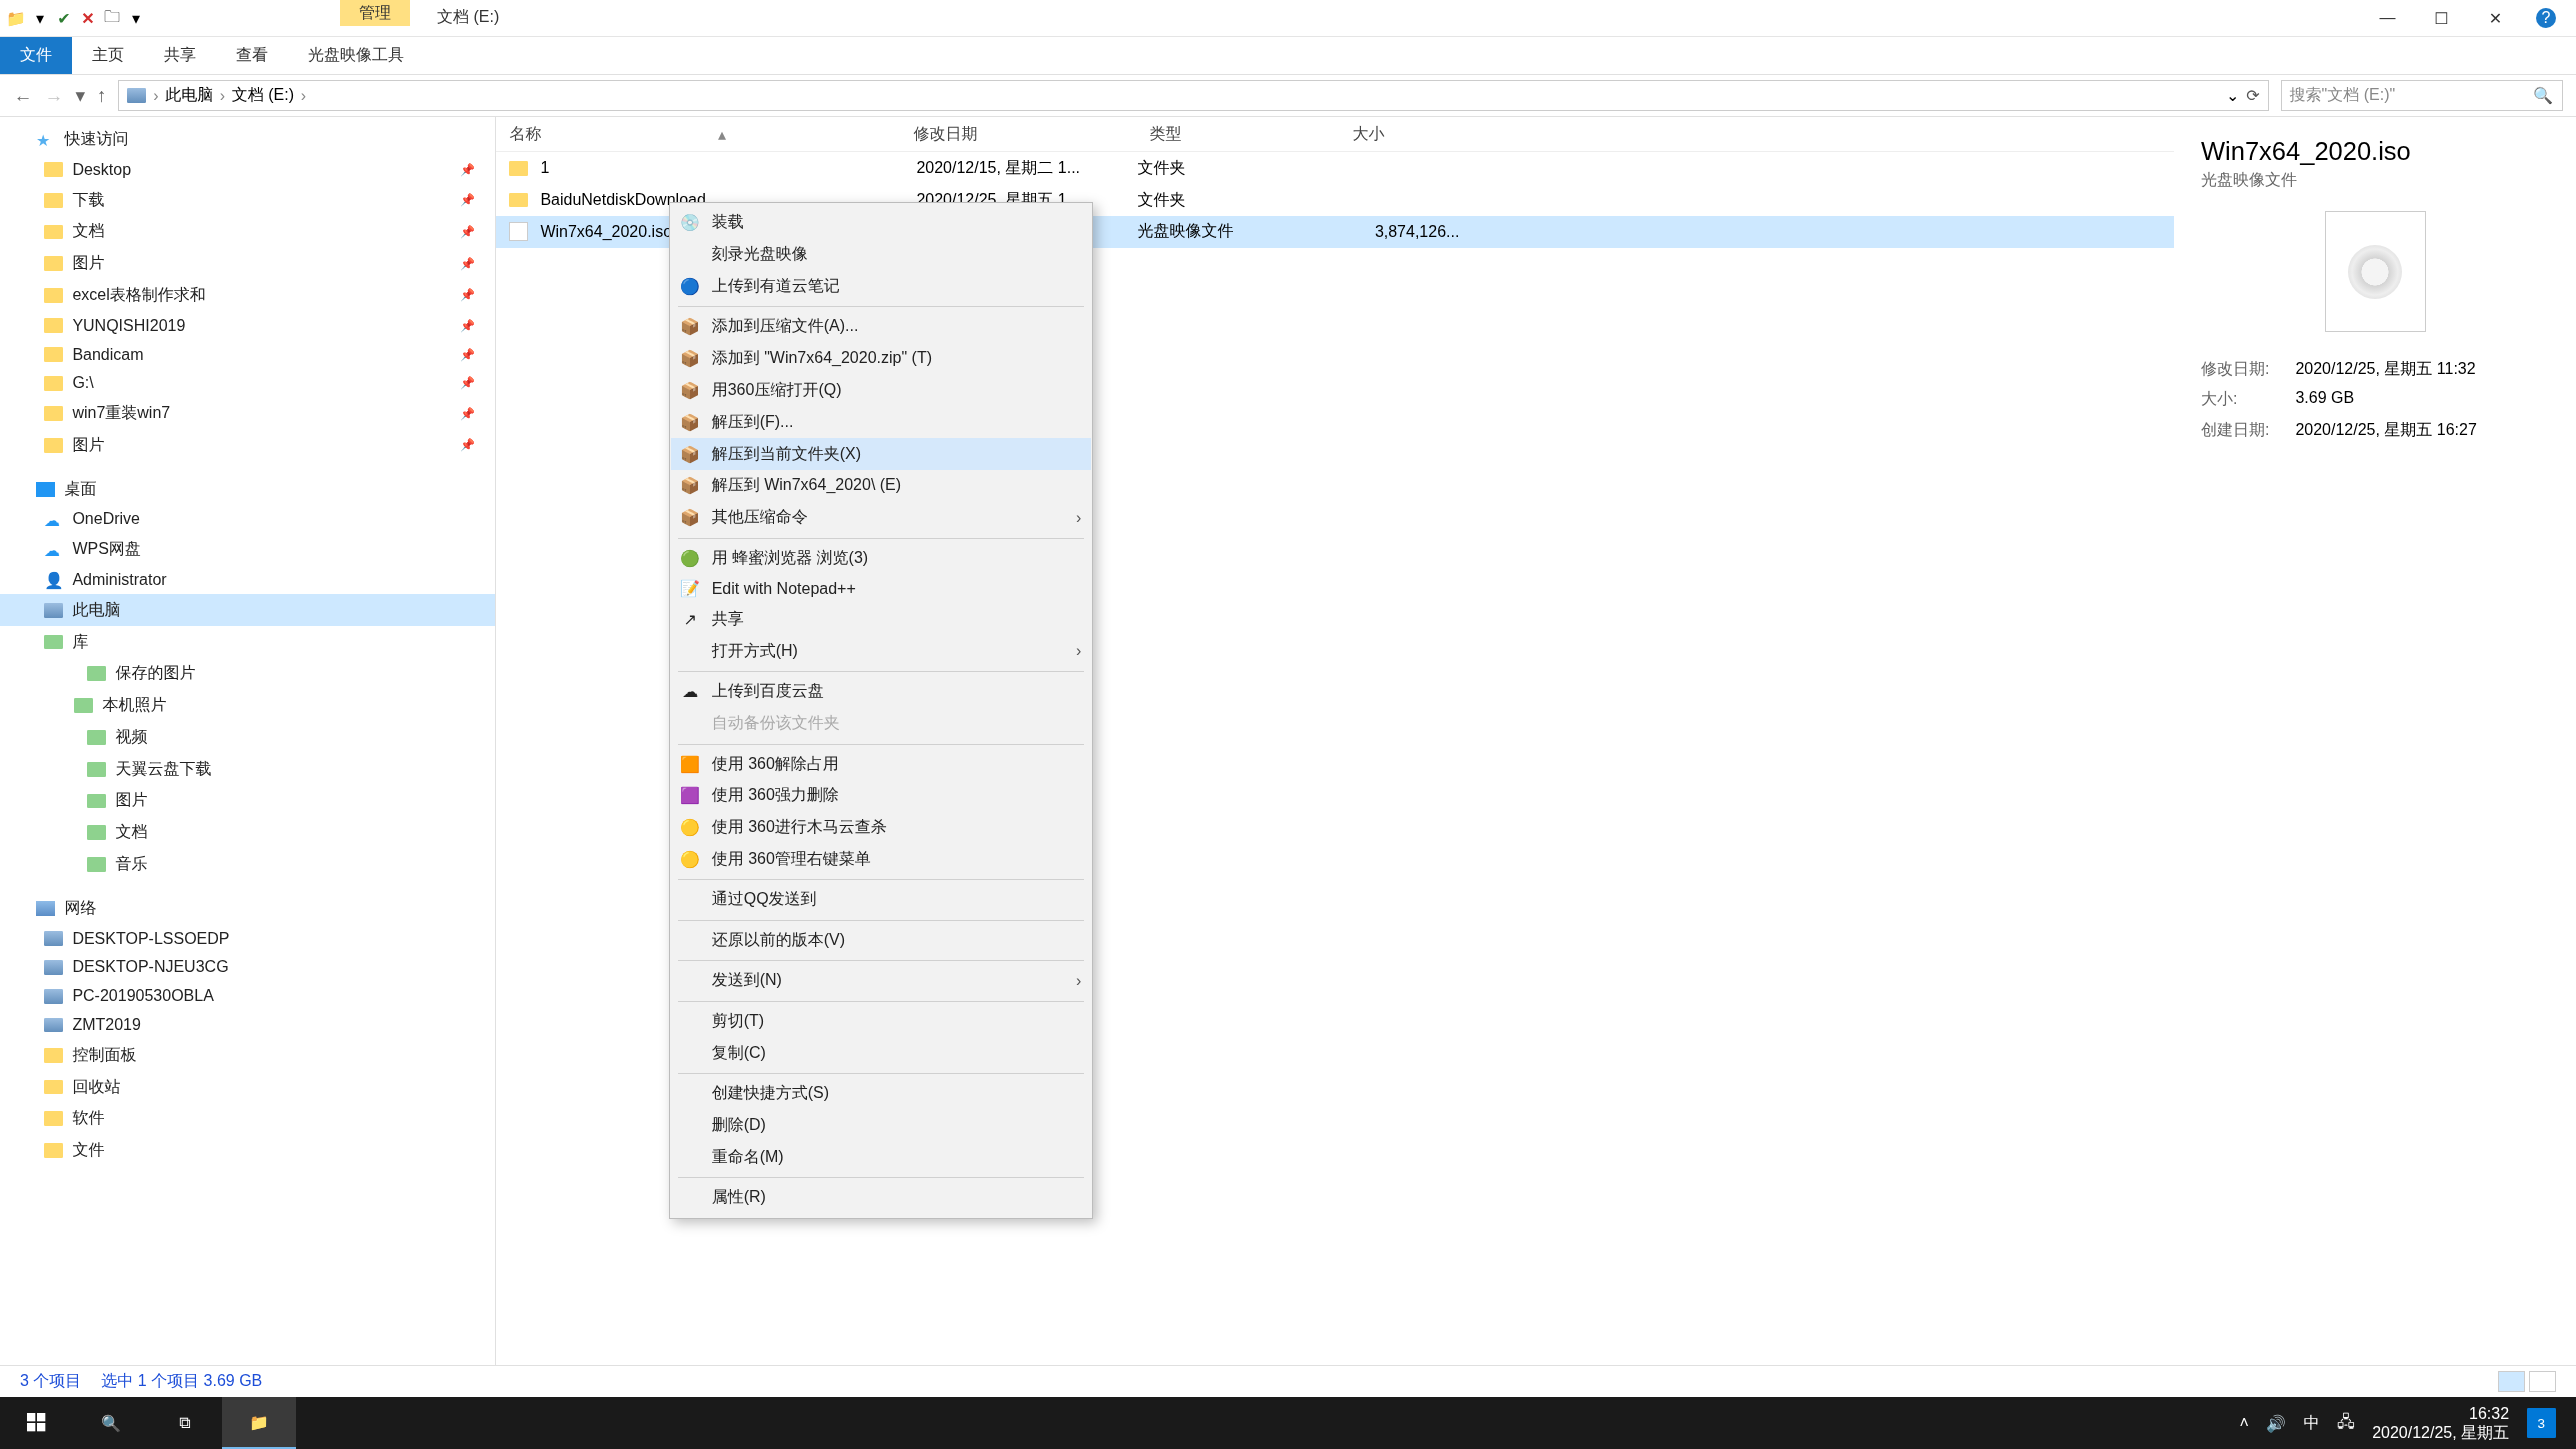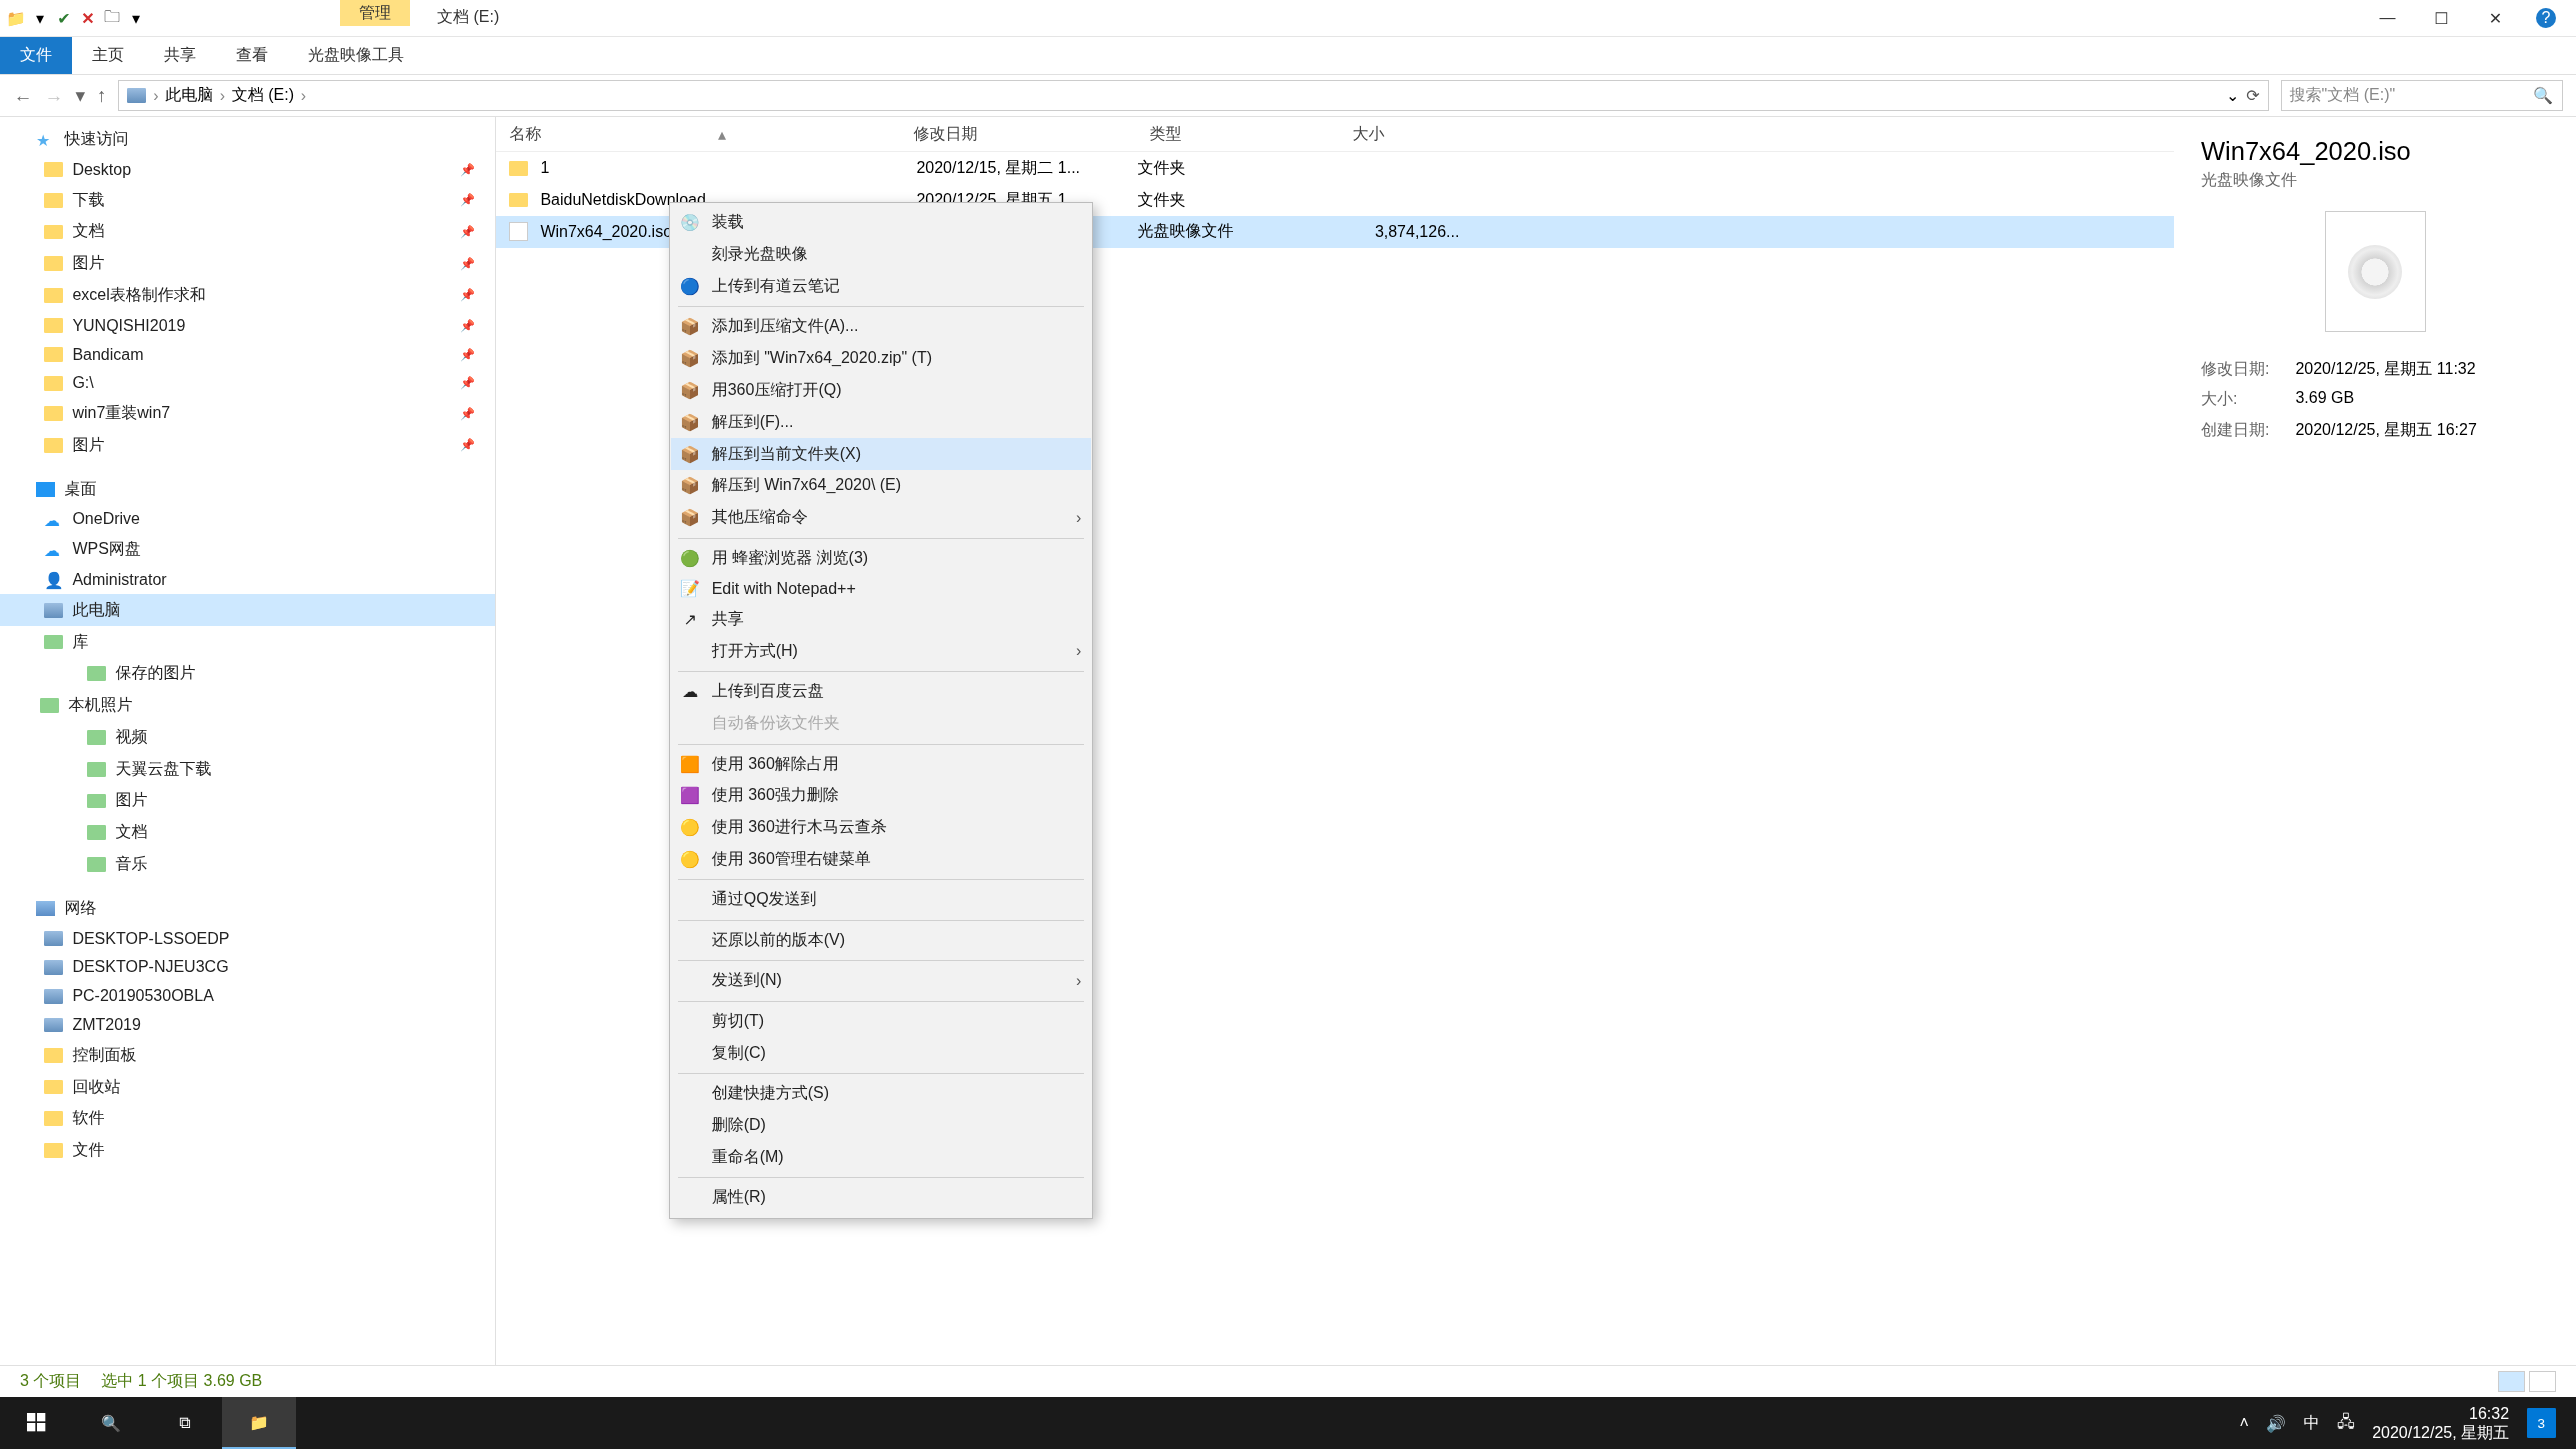--- a/index.html
+++ b/index.html
@@ -75,21 +75,21 @@
 
 .details { width: 402px; padding: 20px 27px; }
 .det-title { font-size: 25.5px; margin-bottom: 4px; }
 .det-sub { color: #666; margin-bottom: 20px; }
 .det-thumb { width: 101px; height: 121px; border: 0.7px solid #ccc; margin: 0 auto 27px; display: flex; align-items: center; justify-content: center; }
 .det-disc { width: 54px; height: 54px; border-radius: 50%; background: radial-gradient(circle,#f4f4f4 35%,#d4d4d4 36%,#eee 60%,#ccc 100%); }
 .det-row { display: flex; gap: 13.4px; margin-bottom: 9.4px; }
 .det-label { color: #666; width: 81px; }
 
 
-.statusbar { height: 32px; border-top: 0.7px solid #e0e0e0; display: flex; align-items: center; padding: 8px 20px; gap: 20px; color: #4d7c0f; }
+.statusbar { height: 32px; border-top: 0.7px solid #e0e0e0; display: flex; align-items: center; padding: 8px 20px; gap: 20px; color: #1d4ed8; }
 .view-toggle { margin-left: auto; display: flex; gap: 4px; }
 .vt { width: 27px; height: 21.5px; border: 0.7px solid #ccc; }
 .vt.active { background: #cde8ff; }
 
 
 .taskbar { position: absolute; bottom: 0; left: 0; right: 0; height: 52px; background: #1a1a1a; display: flex; align-items: center; }
 .tb-btn { width: 74px; height: 52px; display: flex; align-items: center; justify-content: center; color: #fff; }
 .tb-btn.active { background: #3a3a3a; border-bottom: 2.7px solid #76b9ed; }
 .tray { margin-left: auto; display: flex; align-items: center; gap: 17.4px; padding: 0 20px; color: #fff; }
 .clock { text-align: right; line-height: 1.2; font-size: 14.8px; }
@@ -232,21 +232,21 @@
         <div class="nav-item indent1">
        <span class="nav-ico folder-g"></span>
           <span>库</span>
      </div>
       </div>
     <div id="lib-list">
         <div class="nav-item" style="padding-left:87px">
        <span class="folder-g nav-ico"></span>
        <span>保存的图片</span>
      </div>
-        <div class="nav-item" style="padding-left:40px">
+        <div class="nav-item" style="padding-left:74px">
        <span class="folder-g nav-ico"></span>
        <span>本机照片</span>
      </div>
         <div class="nav-item" style="padding-left:87px">
        <span class="folder-g nav-ico"></span>
        <span>视频</span>
      </div>
         <div class="nav-item" style="padding-left:87px">
        <span class="folder-g nav-ico"></span>
        <span>天翼云盘下载</span>

